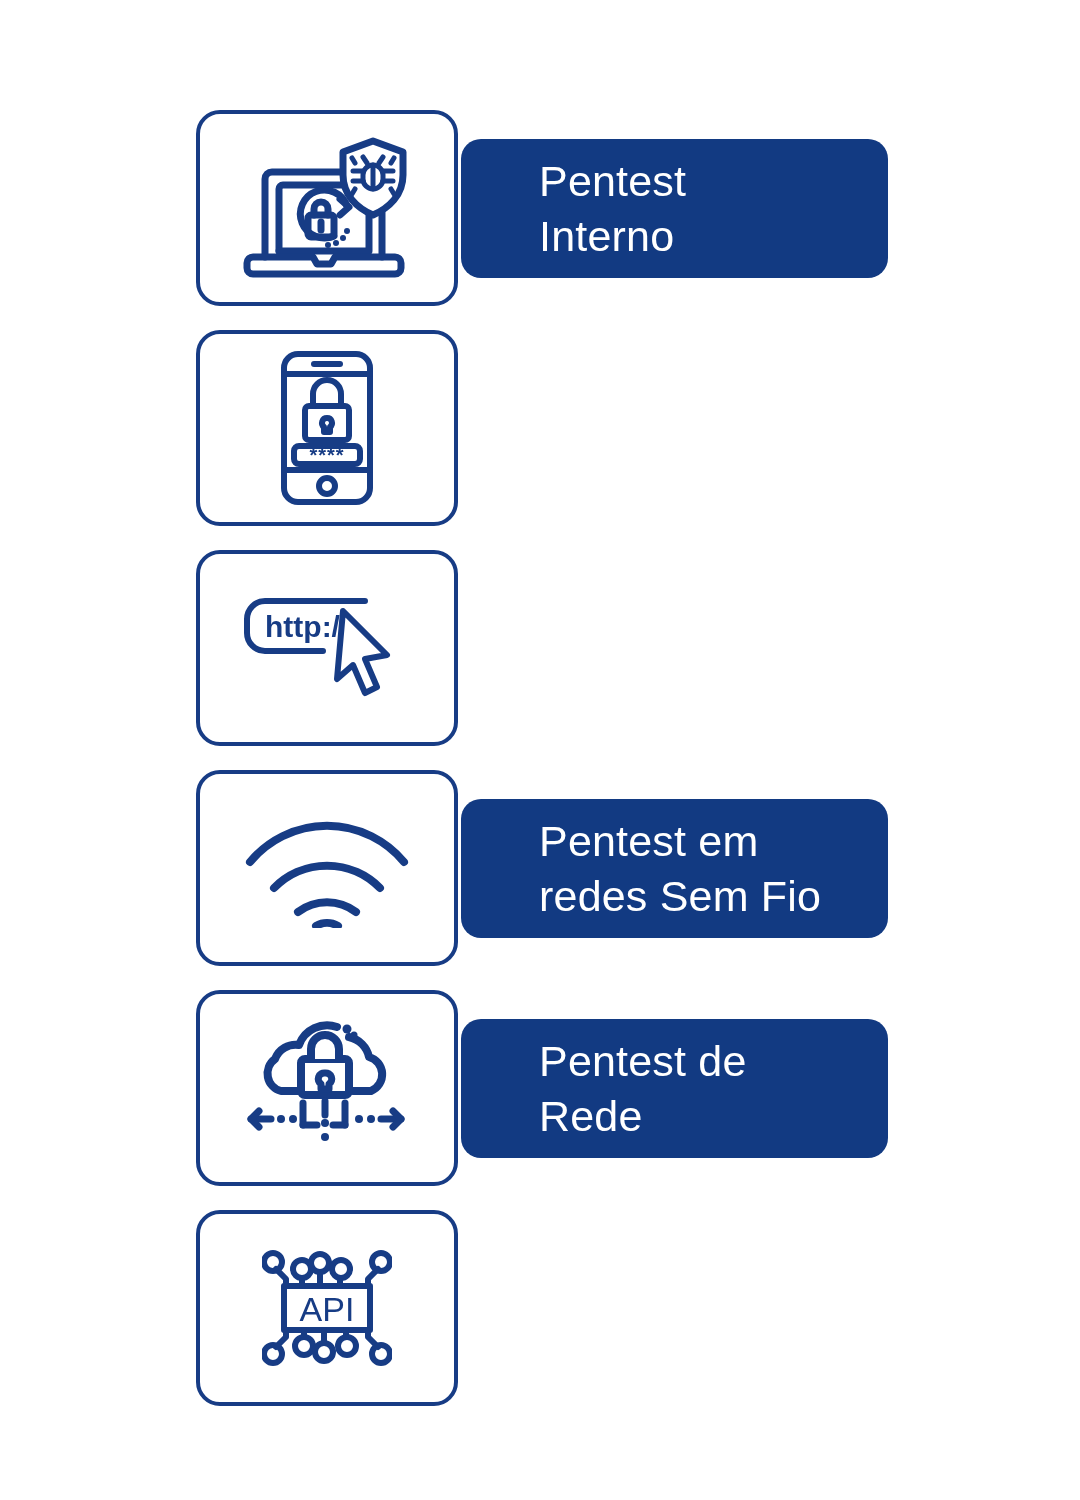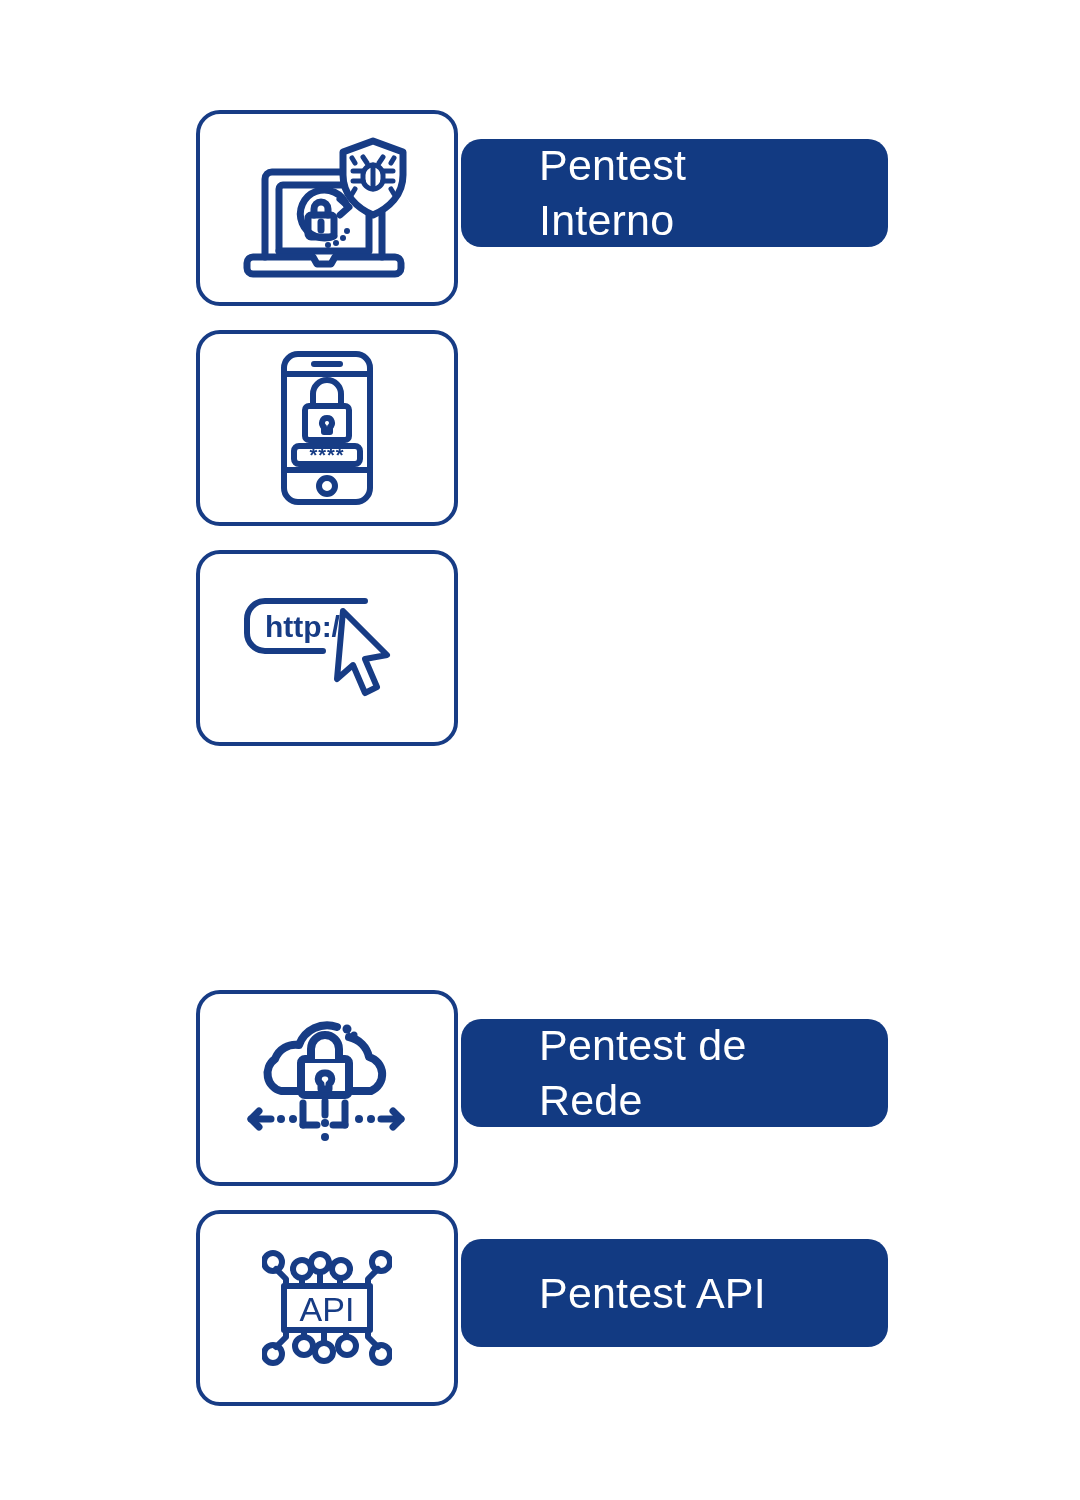--- a/index.html
+++ b/index.html
@@ -29,21 +29,21 @@
     width: 692px;
     height: 196px;
   }
 
   
   .label-bar {
     position: absolute;
     left: 265px;
     top: 29px;
     width: 427px;
-    height: 108px;
+    height: 139px;
     background: #123A82;
     border-radius: 20px;
     box-sizing: border-box;
     display: flex;
     align-items: center;
     padding-left: 78px;
     padding-right: 18px;
   }
 
   .label-text {
@@ -176,20 +176,36 @@
           <text x="28" y="54">http://</text>
         </g>
         <g stroke="#173C85" stroke-width="6" stroke-linecap="round" stroke-linejoin="round" fill="#ffffff">
 
           <path d="M106 28 L150 72 L128 76 L140 104 L128 110 L116 82 L100 96 Z"></path>
         </g>
       </svg>
     </div>
   </div>
 
+  <div class="row row-3">
+    <div class="label-bar">
+      <div class="label-text">Pentest em
+redes Sem Fio</div>
+    </div>
+    <div class="icon-card">
+      <svg width="170" height="120" viewBox="0 0 170 120" fill="none">
+        <g stroke="#173C85" stroke-width="8" stroke-linecap="round" fill="none">
+          <path d="M8 54 A100 100 0 0 1 162 54"></path>
+          <path d="M32 80 A74 74 0 0 1 138 80"></path>
+          <path d="M56 104 A48 48 0 0 1 114 104"></path>
+          <path d="M74 118 A22 22 0 0 1 96 118"></path>
+        </g>
+      </svg>
+    </div>
+  </div>
 
   <div class="row row-4">
     <div class="label-bar">
       <div class="label-text">Pentest de
 Rede</div>
     </div>
     <div class="icon-card">
       <svg width="172" height="150" viewBox="0 0 172 150" fill="none">
         <g stroke="#173C85" stroke-width="8" stroke-linecap="round" stroke-linejoin="round" fill="none">
 
@@ -227,23 +243,20 @@
           <circle cx="118" cy="106" r="4"></circle>
           <circle cx="130" cy="106" r="4"></circle>
           <circle cx="84" cy="110" r="4"></circle>
           <circle cx="84" cy="124" r="4"></circle>
         </g>
       </svg>
     </div>
   </div>
 
   <div class="row row-5">
-    <div class="label-bar">
-      <div class="label-text">Pentest API</div>
-    </div>
     <div class="icon-card">
       <svg width="130" height="142" viewBox="0 0 130 142" fill="none">
         <g stroke="#173C85" stroke-width="6" stroke-linecap="round" stroke-linejoin="round" fill="none">
 
           <rect x="22" y="49" width="86" height="44"></rect>
 
           <path d="M14 32 L24 42 V49"></path>
           <path d="M40 42 V49"></path>
           <path d="M58 36 V49"></path>
           <path d="M78 42 V49"></path>

